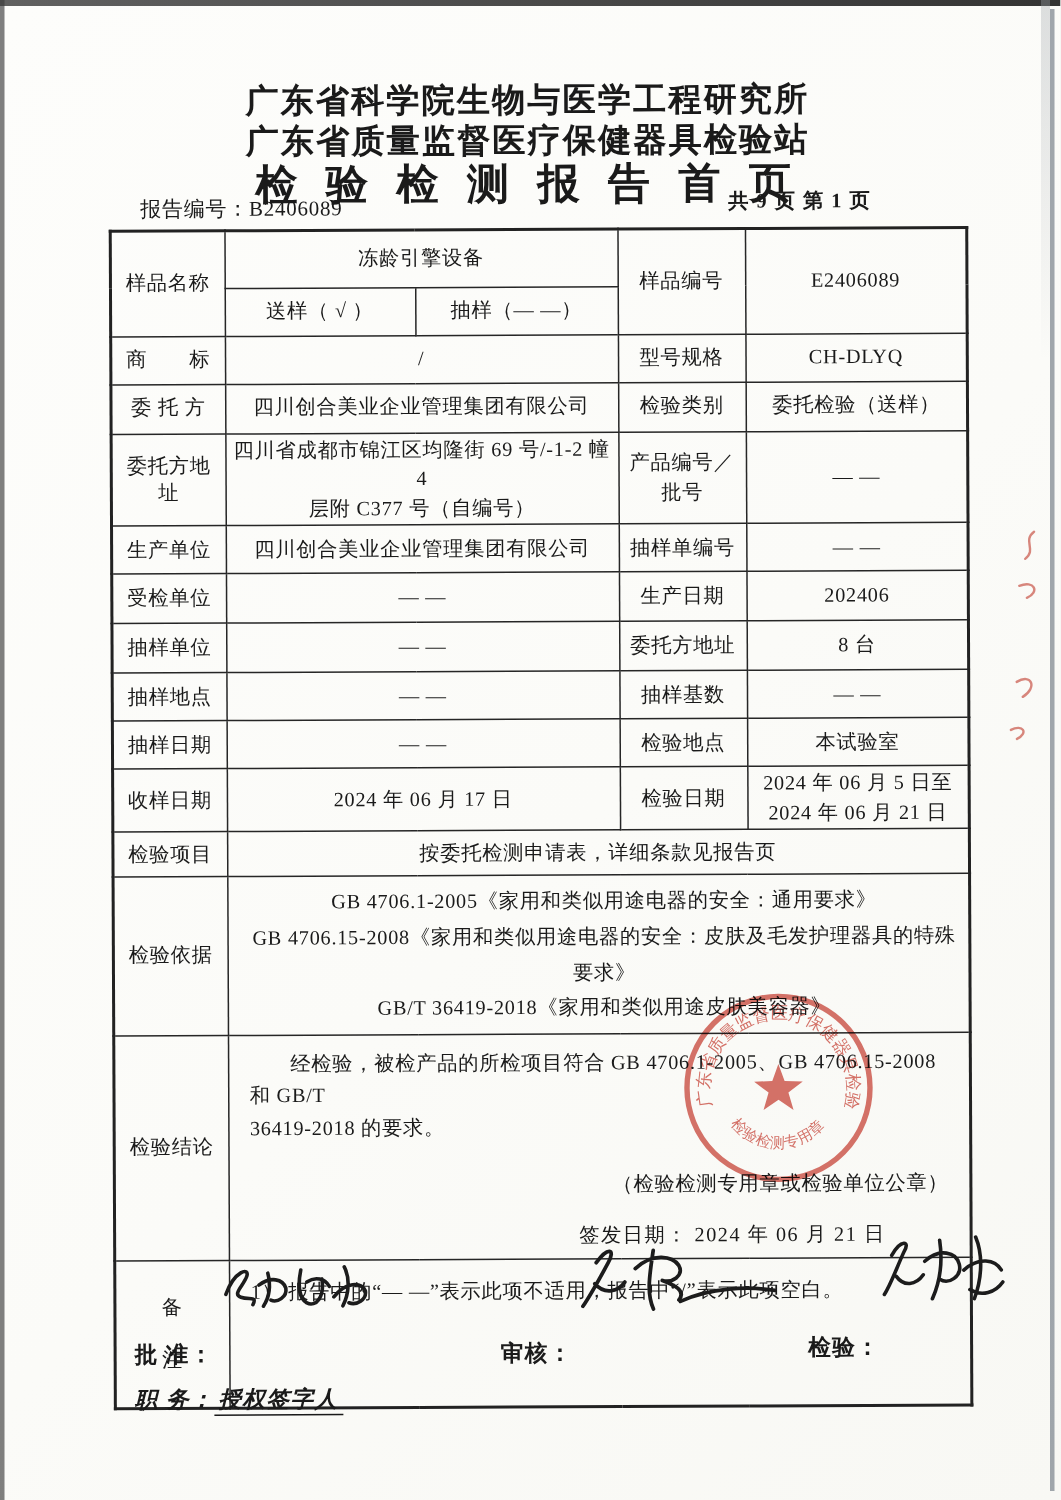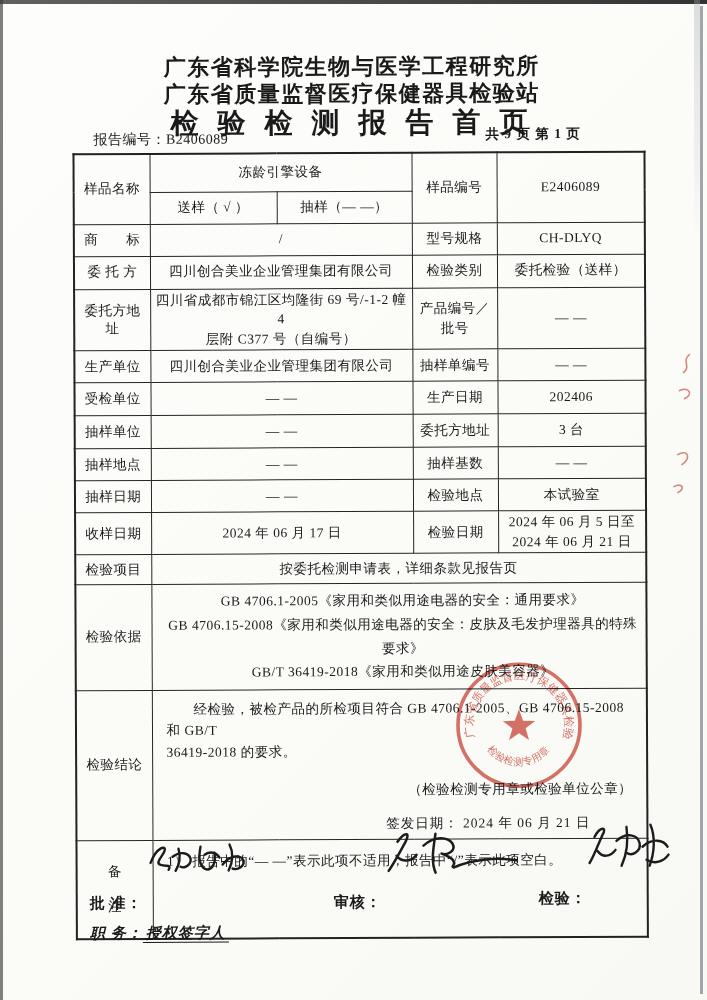--- a/index.html
+++ b/index.html
@@ -140,21 +140,21 @@
       <tr style="height:33px">
         <td>受检单位</td>
         <td colspan="2">— —</td>
         <td>生产日期</td>
         <td>202406</td>
       </tr>
       <tr style="height:33px">
         <td>抽样单位</td>
         <td colspan="2">— —</td>
         <td>委托方地址</td>
-        <td>3 台</td>
+        <td>8 台</td>
       </tr>
       <tr style="height:32px">
         <td>抽样地点</td>
         <td colspan="2">— —</td>
         <td>抽样基数</td>
         <td>— —</td>
       </tr>
       <tr style="height:32px">
         <td>抽样日期</td>
         <td colspan="2">— —</td>

